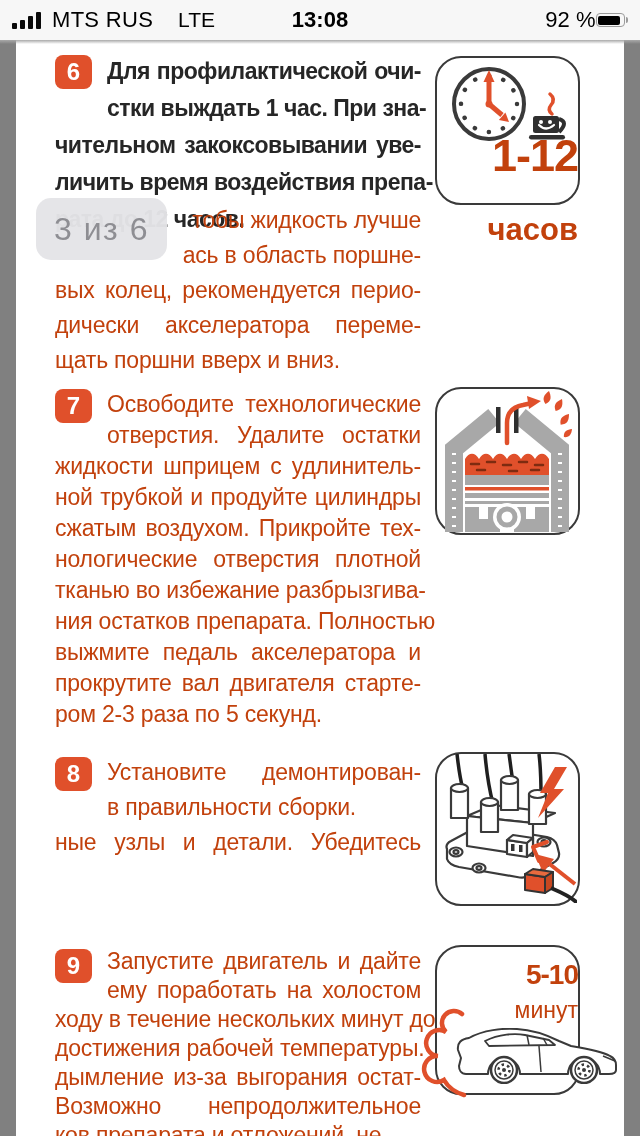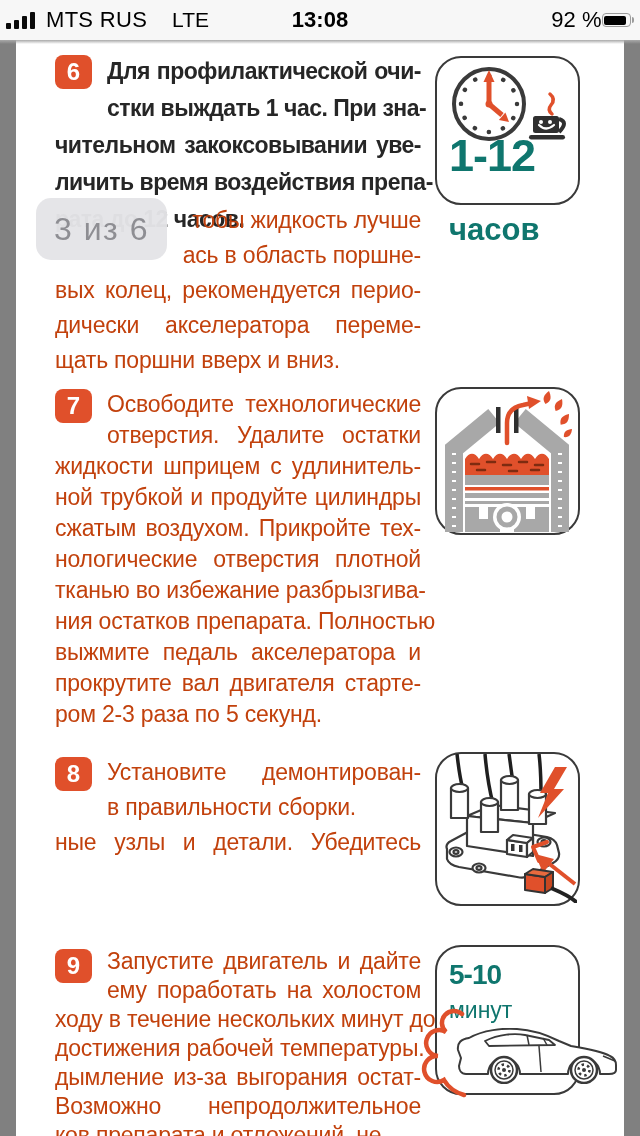--- a/index.html
+++ b/index.html
@@ -1,20 +1,20 @@
 <!DOCTYPE html>
 <html><head>
 <meta charset="utf-8">
 <style>
   * { margin:0; padding:0; box-sizing:border-box; }
   body { background:#4a4a4a; font-family:"Liberation Sans", sans-serif; }
   .screen { position:relative; width:640px; height:1136px; background:#808080; overflow:hidden; margin:0 auto; }
 
   
-  .statusbar { position:absolute; top:0; left:0; width:640px; height:40px; background:#F7F7F7; z-index:10; display:flex; align-items:center; padding:0 6px; color:#000; font-size:22px; }
+  .statusbar { position:absolute; top:0; left:0; width:640px; height:40px; background:#F7F7F7; z-index:10; display:flex; align-items:center; padding:0 12px; color:#000; font-size:22px; }
   .statusbar::after { content:""; position:absolute; left:0; top:40px; width:100%; height:4px; background:linear-gradient(#a9a9a9, rgba(170,170,170,0)); }
   .sb-left { display:flex; align-items:center; gap:9px; }
   .sb-carrier { letter-spacing:.3px; }
   .sb-lte { margin-left:16px; font-size:21px; }
   .sb-time { position:absolute; left:0; right:0; text-align:center; font-weight:700; font-size:22px; }
   .sb-right { margin-left:auto; display:flex; align-items:center; z-index:1; }
   .batt { position:relative; width:29px; height:14px; border:1.5px solid #9b9b9b; border-radius:4px; display:flex; align-items:center; padding:1.5px; }
   .batt-fill { height:100%; background:#000; border-radius:2px; }
   .batt-nub { width:2.5px; height:6px; background:#9b9b9b; border-radius:0 2px 2px 0; margin-left:1px; }
 
@@ -38,21 +38,21 @@
 
   
   .pill { position:absolute; left:20px; top:158px; width:131px; height:62px; background:rgba(228,228,231,.97); border-radius:15px; display:flex; align-items:center; justify-content:center; color:#8E8E93; font-size:32px; letter-spacing:1.5px; z-index:6; }
 
   
   .ibox { position:absolute; left:419px; width:145px; border:2.5px solid #3A3A3A; border-radius:26px; background:#fff; z-index:1; }
   .ibox6 { top:16px; height:149px; }
   .ibox7 { top:347px; height:148px; }
   .ibox8 { top:712px; height:154px; }
   .ibox9 { top:905px; height:150px; }
-  .big-value { position:absolute; left:12px; width:100%; text-align:left; color:#0f766e; font-weight:600; letter-spacing:-1px; }
+  .big-value { position:absolute; left:0; width:100%; text-align:right; color:#c2410c; font-weight:600; letter-spacing:-1px; }
   .v6 { top:74px; font-size:45px; line-height:48px; }
   .u6 { top:122px; font-size:31px; font-weight:700; letter-spacing:0;margin-top:32px; }
   .v9 { top:6px; font-size:28px; line-height:44px; }
   .u9 { top:50px; font-size:23px; font-weight:400; letter-spacing:0; }
   .ibox svg { position:absolute; left:0; top:0; }
   .car-svg { position:absolute; left:437px; top:988px; z-index:3; }
   .smoke-svg { position:absolute; left:396px; top:962px; z-index:4; }
 </style>
 </head>
 <body>

